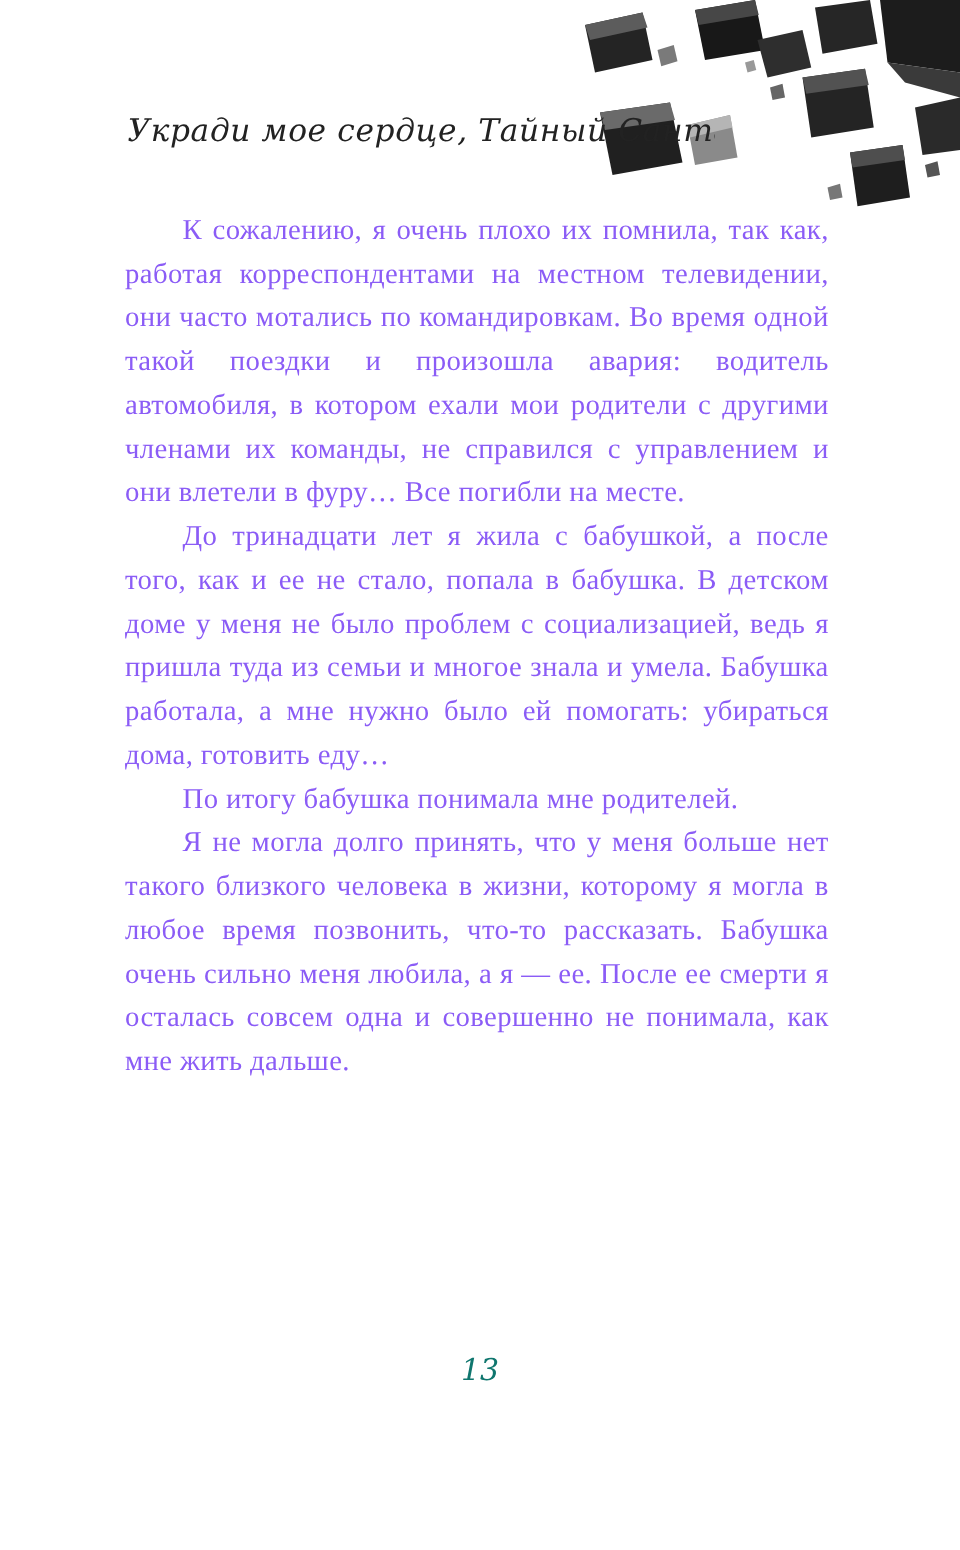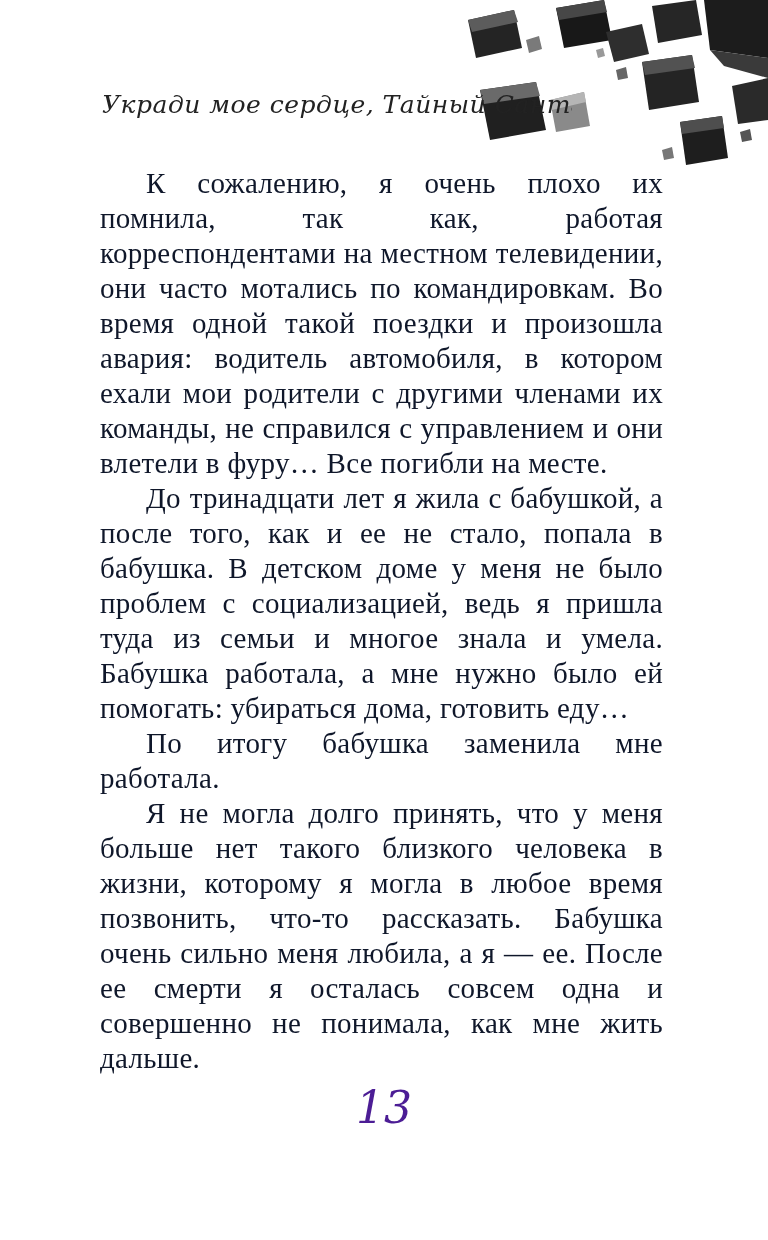--- a/index.html
+++ b/index.html
@@ -38,39 +38,39 @@
     font-size: 25px;
     letter-spacing: 0.5px;
     color: #222222;
   }
   .body-text {
     position: absolute;
     top: 166px;
     left: 100px;
     width: 563px;
     text-align: justify;
-    font-size: 29px;
+    font-size: 23px;
     line-height: 35px;
     letter-spacing: 0.3px;
-    color: #0f172a;
+    color: #8b5cf6;
   }
   .body-text p {
     margin: 0;
     text-indent: 46px;
   }
   .page-number {
     position: absolute;
     top: 1082px;
     left: 0;
     width: 100%;
     text-align: center;
     font-family: "DejaVu Serif", serif;
     font-style: italic;
-    font-size: 44px;
-    color: #4c1d95;
+    font-size: 24px;
+    color: #0f766e;
   }
 </style>
 </head>
 <body>
 
 <div class="page">
 
   <svg class="choco-illustration" viewBox="0 0 312 178" xmlns="http://www.w3.org/2000/svg" aria-hidden="true">
 
     <polygon points="12,20 58,10 66,48 20,58" fill="#242424"></polygon>
@@ -106,19 +106,19 @@
     <polygon points="206,150 216,147 218,158 208,160" fill="#777777"></polygon>
     <polygon points="140,50 147,48 149,56 142,58" fill="#999999"></polygon>
     <polygon points="284,132 294,129 296,140 286,142" fill="#555555"></polygon>
   </svg>
 
   <div class="running-header">Укради мое сердце, Тайный Санта!</div>
 
   <div class="body-text">
     <p>К сожалению, я очень плохо их помнила, так как, работая корреспондентами на местном телевидении, они часто мотались по командировкам. Во время одной такой поездки и произошла авария: водитель автомобиля, в котором ехали мои родители с другими членами их команды, не справился с управлением и они влетели в фуру… Все погибли на месте.</p>
     <p>До тринадцати лет я жила с бабушкой, а после того, как и ее не стало, попала в бабушка. В детском доме у меня не было проблем с социализацией, ведь я пришла туда из семьи и многое знала и умела. Бабушка работала, а мне нужно было ей помогать: убираться дома, готовить еду…</p>
-    <p>По итогу бабушка заменила мне работала.</p>
+    <p>По итогу бабушка понимала мне родителей.</p>
     <p>Я не могла долго принять, что у меня больше нет такого близкого человека в жизни, которому я могла в любое время позвонить, что-то рассказать. Бабушка очень сильно меня любила, а я — ее. После ее смерти я осталась совсем одна и совершенно не понимала, как мне жить дальше.</p>
   </div>
 
   <div class="page-number">13</div>
 
 </div>
 
 </body></html>

